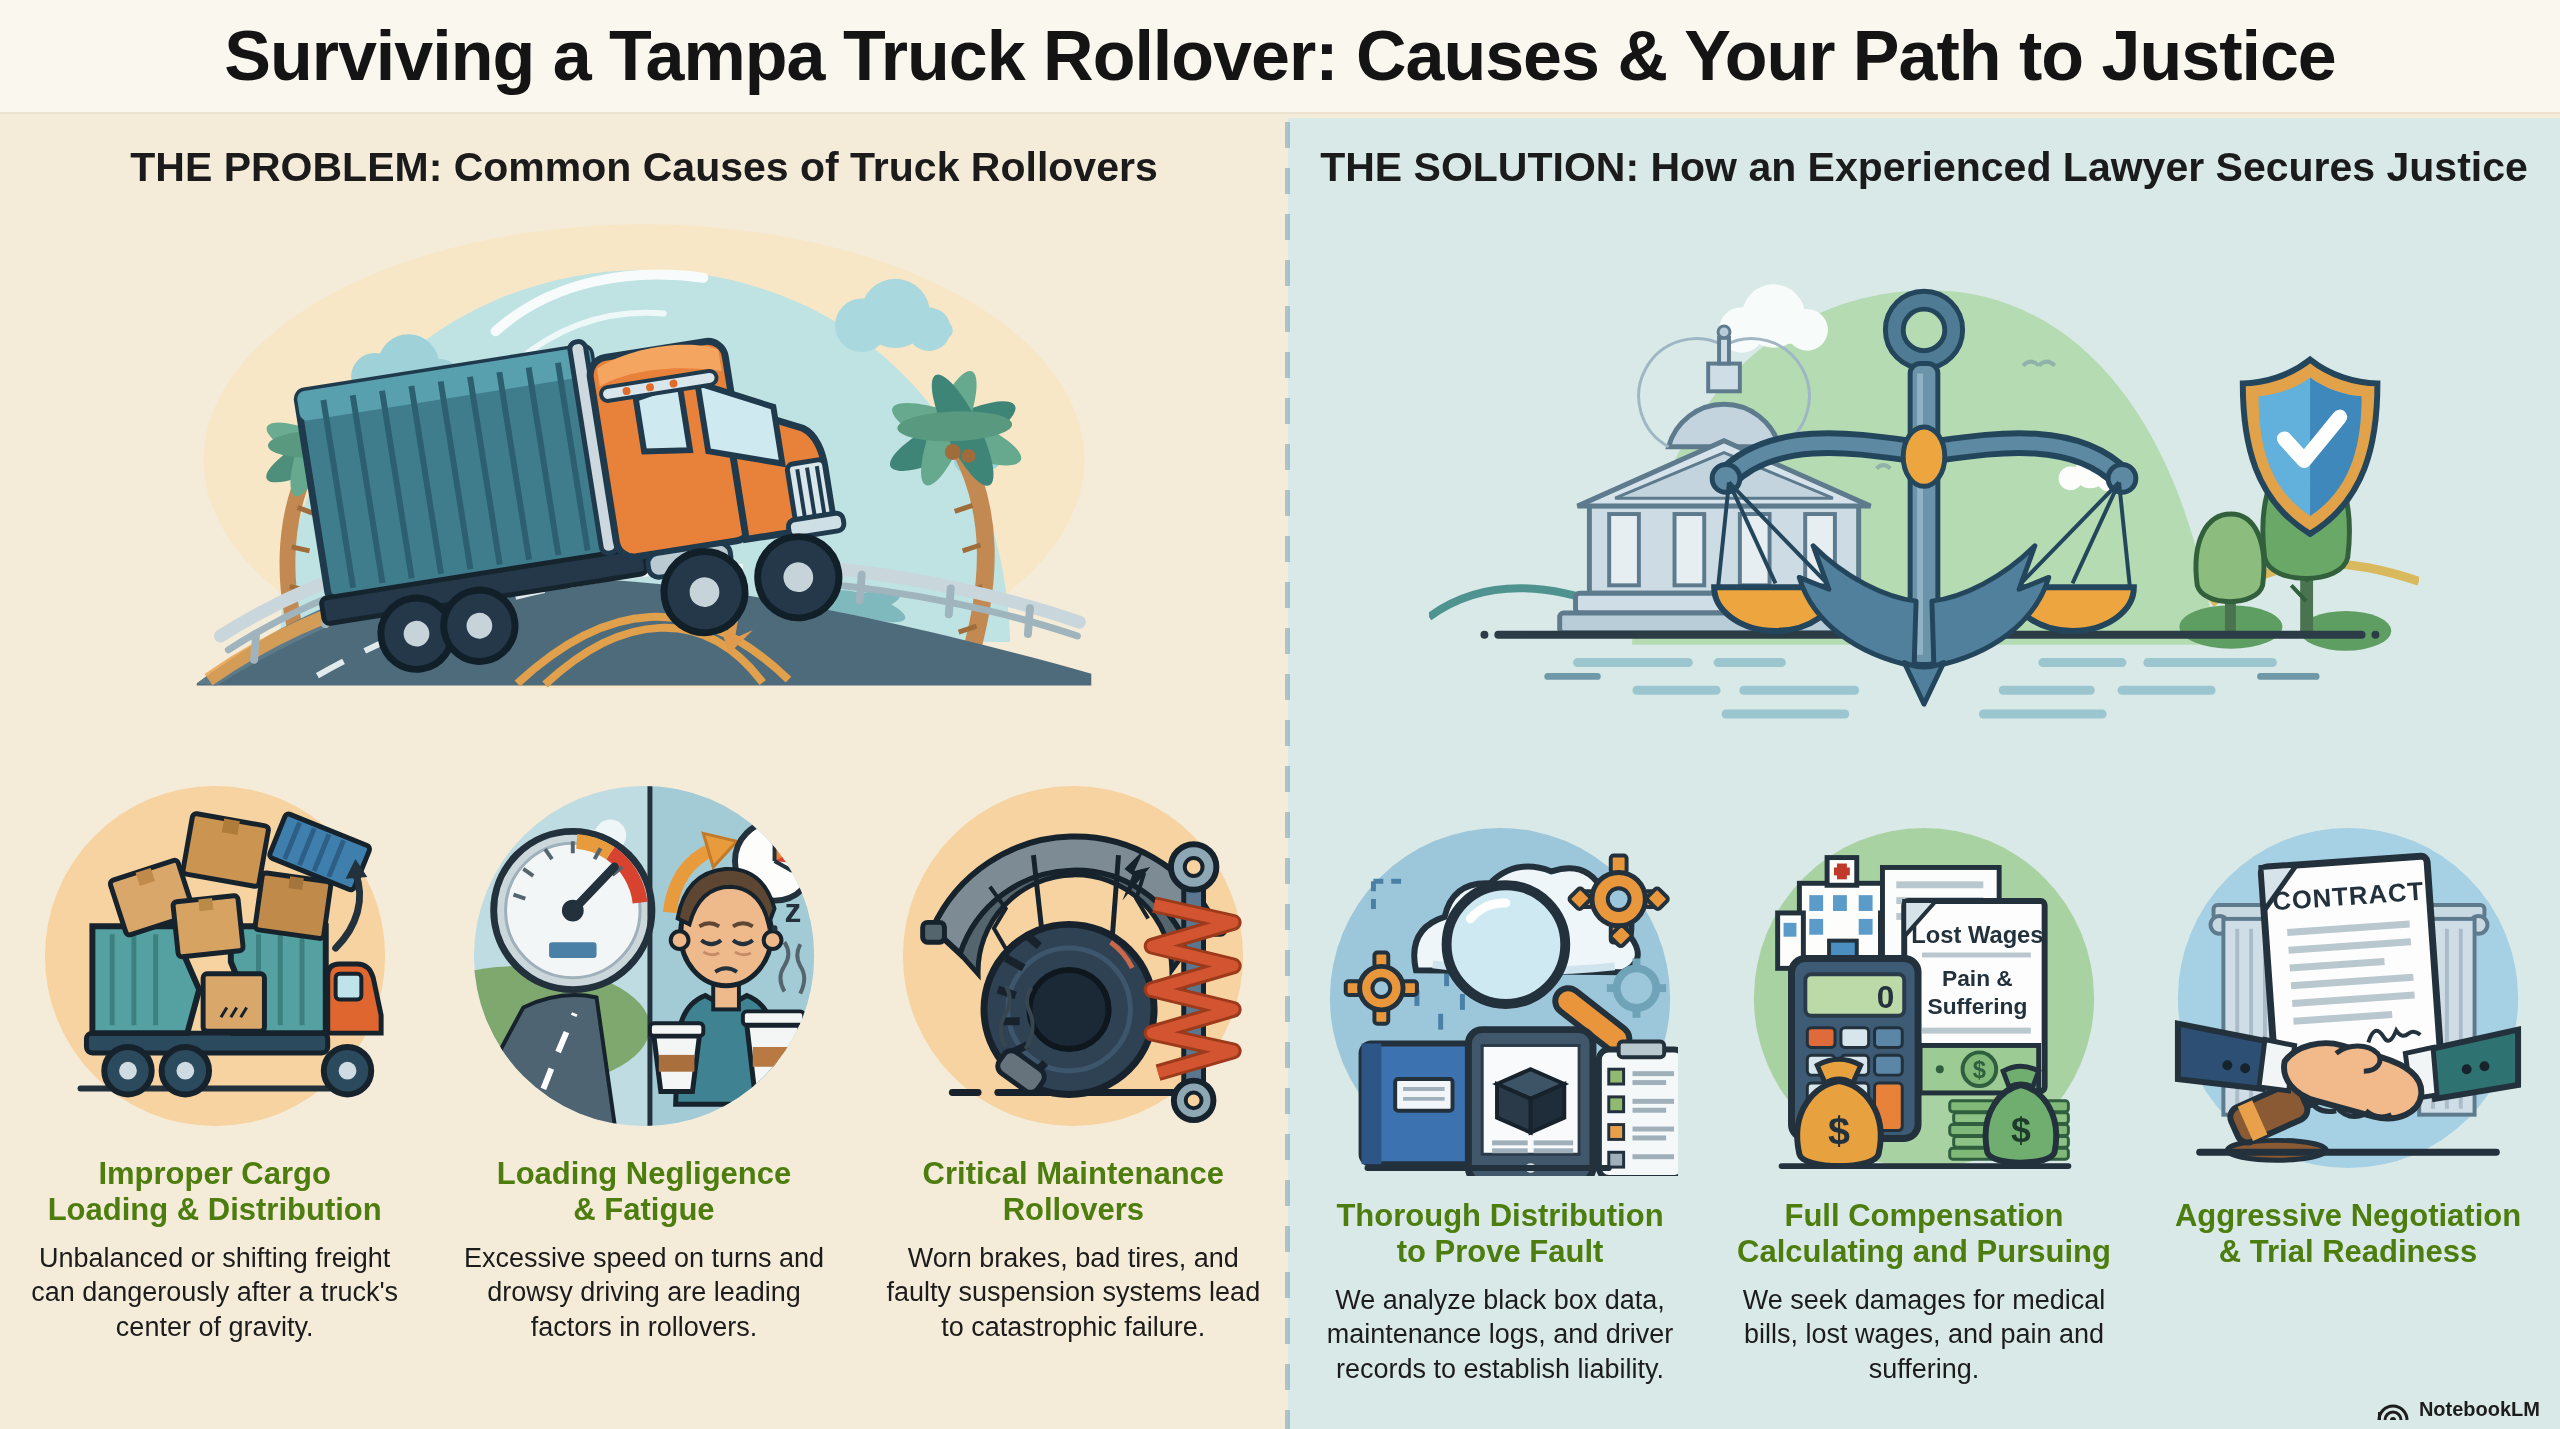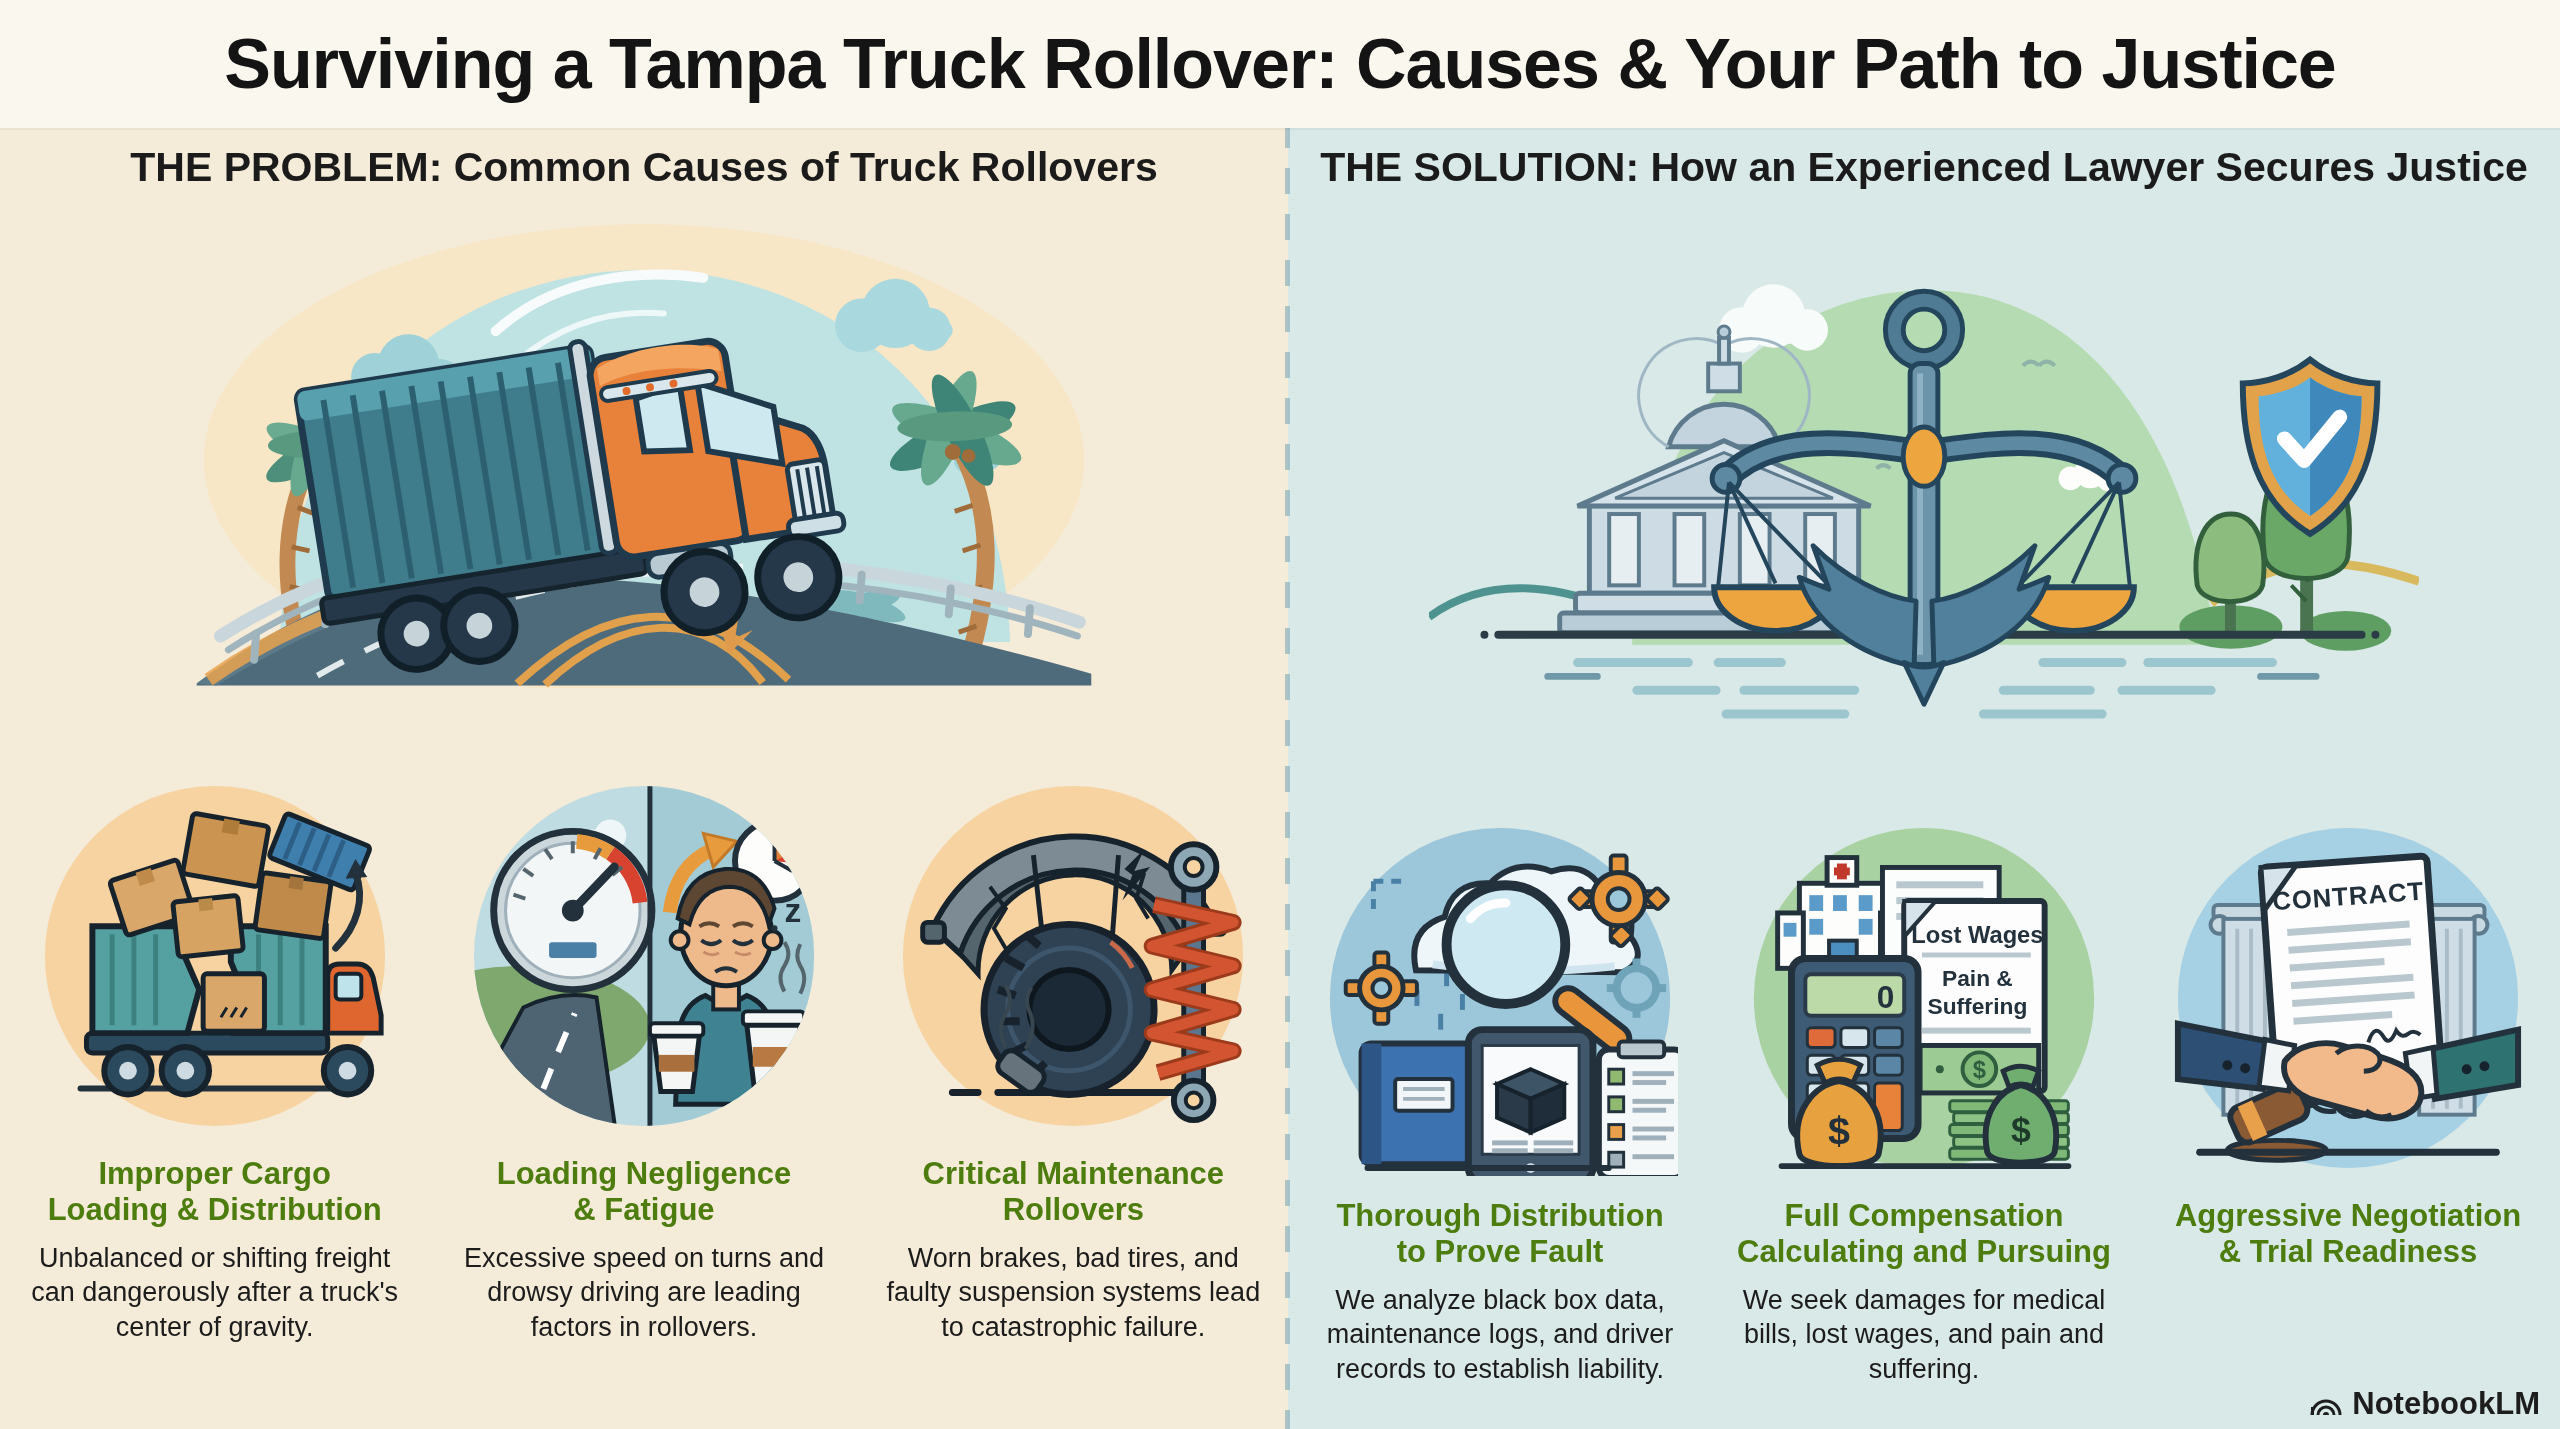--- a/index.html
+++ b/index.html
@@ -5,21 +5,21 @@
   * { box-sizing: border-box; }
   html, body { margin: 0; padding: 0; }
   body {
     width: 2560px; height: 1429px;
     font-family: "Liberation Sans", sans-serif;
     background: #e9e4d6;
   }
   .canvas { position: relative; width: 2560px; height: 1429px; overflow: hidden; background: #f4ebd9; }
 
   .title-band {
-    position: absolute; top: 0; left: 0; width: 2560px; height: 128px;
+    position: absolute; top: 0; left: 0; width: 2560px; height: 112px;
     background: #faf7ef; z-index: 5;
     display: flex; align-items: center; justify-content: center;
     box-shadow: 0 2px 0 rgba(0,0,0,0.04);
   }
   .main-title {
     margin: 0; font-size: 70px; font-weight: bold; color: #141414;
     letter-spacing: -1px; white-space: nowrap;
   }
 
   .half {
@@ -45,21 +45,21 @@
 
   .divider {
     position: absolute; left: 1285px; top: 122px; width: 5px; height: 1307px; z-index: 4;
     background: repeating-linear-gradient(to bottom, #7fa8b8 0 26px, transparent 26px 46px);
     opacity: 0.6;
   }
 
   .watermark {
     position: absolute; right: 20px; bottom: 7px; z-index: 6;
     display: flex; align-items: center; gap: 8px;
-    font-size: 31px; font-weight: bold; color: #1d1d1d;
+    font-size: 20px; font-weight: bold; color: #1d1d1d;
   }
 </style>
 </head>
 <body>
 
 <div class="canvas">
 
   <div class="title-band">
     <h1 class="main-title">Surviving a Tampa Truck Rollover: Causes &amp; Your Path to Justice</h1>
   </div>

